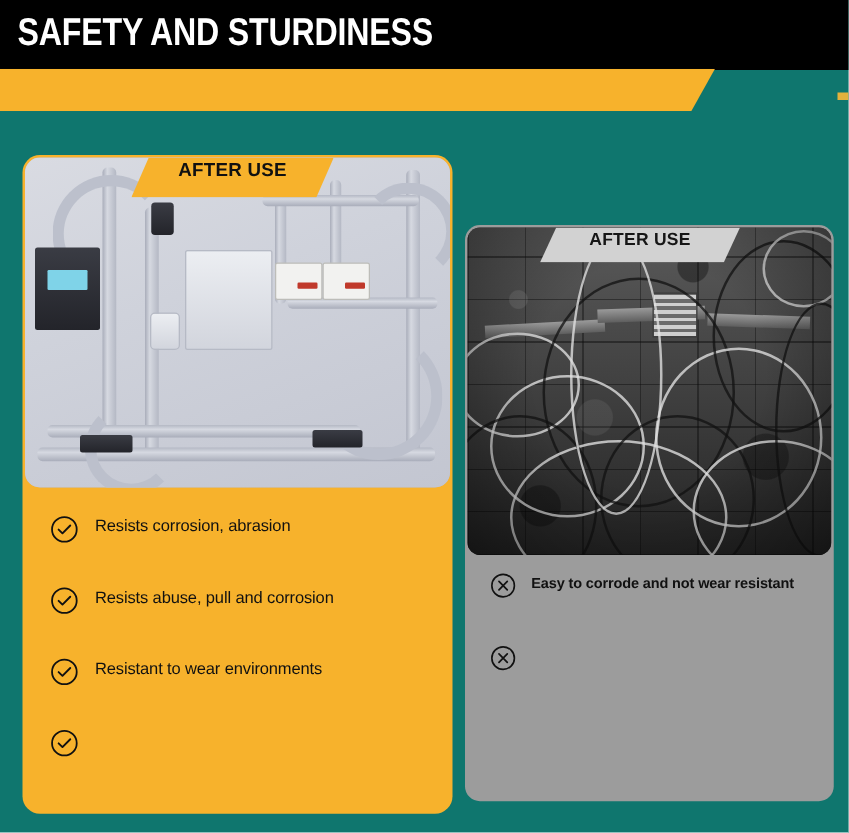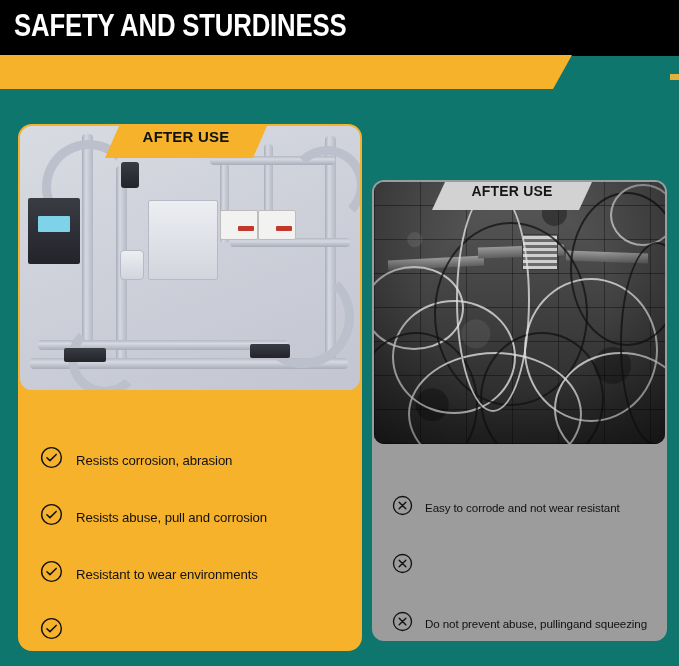--- a/index.html
+++ b/index.html
@@ -162,25 +162,25 @@
     width: 310px;
   }
   .bullets-before {
     position: absolute;
     left: 392px;
     top: 458px;
     width: 265px;
   }
   .bullet {
     display: flex;
-    align-items: flex-end;
+    align-items: flex-start;
     margin-bottom: 0;
     height: 57px;
   }
-  .bullets-before .bullet { height: 58px; }
+  .bullets-before .bullet { height: 58px; font-weight: bold; }
   .bullet-icon {
     flex: 0 0 auto;
     width: 23px;
     height: 23px;
     margin-right: 13px;
   }
   .bullet-icon svg { display: block; }
   .bullet-text {
     font-size: 13.2px;
     color: #111111;
@@ -411,24 +411,15 @@
       <span class="bullet-text">Easy to corrode and not wear resistant</span>
     </div>
     <div class="bullet">
       <span class="bullet-icon">
         <svg viewBox="0 0 24 24" width="21" height="21">
           <circle cx="12" cy="12" r="10.3" fill="none" stroke="#111" stroke-width="1.5"></circle>
           <path d="M8.2 8.2 L15.8 15.8 M15.8 8.2 L8.2 15.8" fill="none" stroke="#111" stroke-width="1.6" stroke-linecap="round"></path>
         </svg>
       </span>
     </div>
-    <div class="bullet">
-      <span class="bullet-icon">
-        <svg viewBox="0 0 24 24" width="21" height="21">
-          <circle cx="12" cy="12" r="10.3" fill="none" stroke="#111" stroke-width="1.5"></circle>
-          <path d="M8.2 8.2 L15.8 15.8 M15.8 8.2 L8.2 15.8" fill="none" stroke="#111" stroke-width="1.6" stroke-linecap="round"></path>
-        </svg>
-      </span>
-      <span class="bullet-text">Do not prevent abuse, pullingand squeezing</span>
-    </div>
   </div>
 
 </div>
 
 </body></html>

